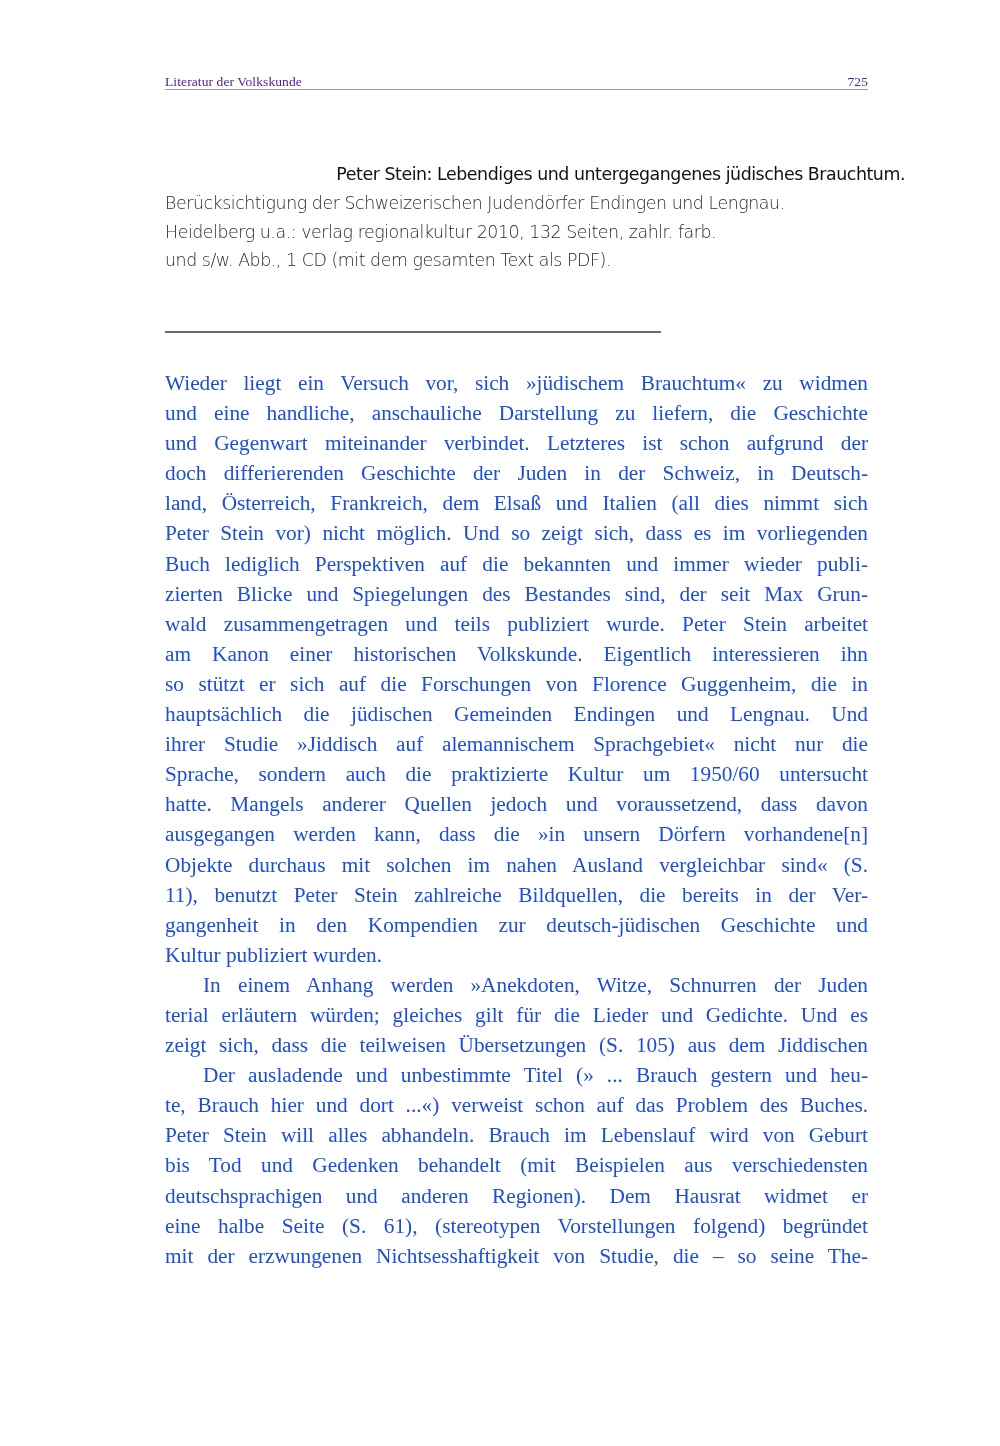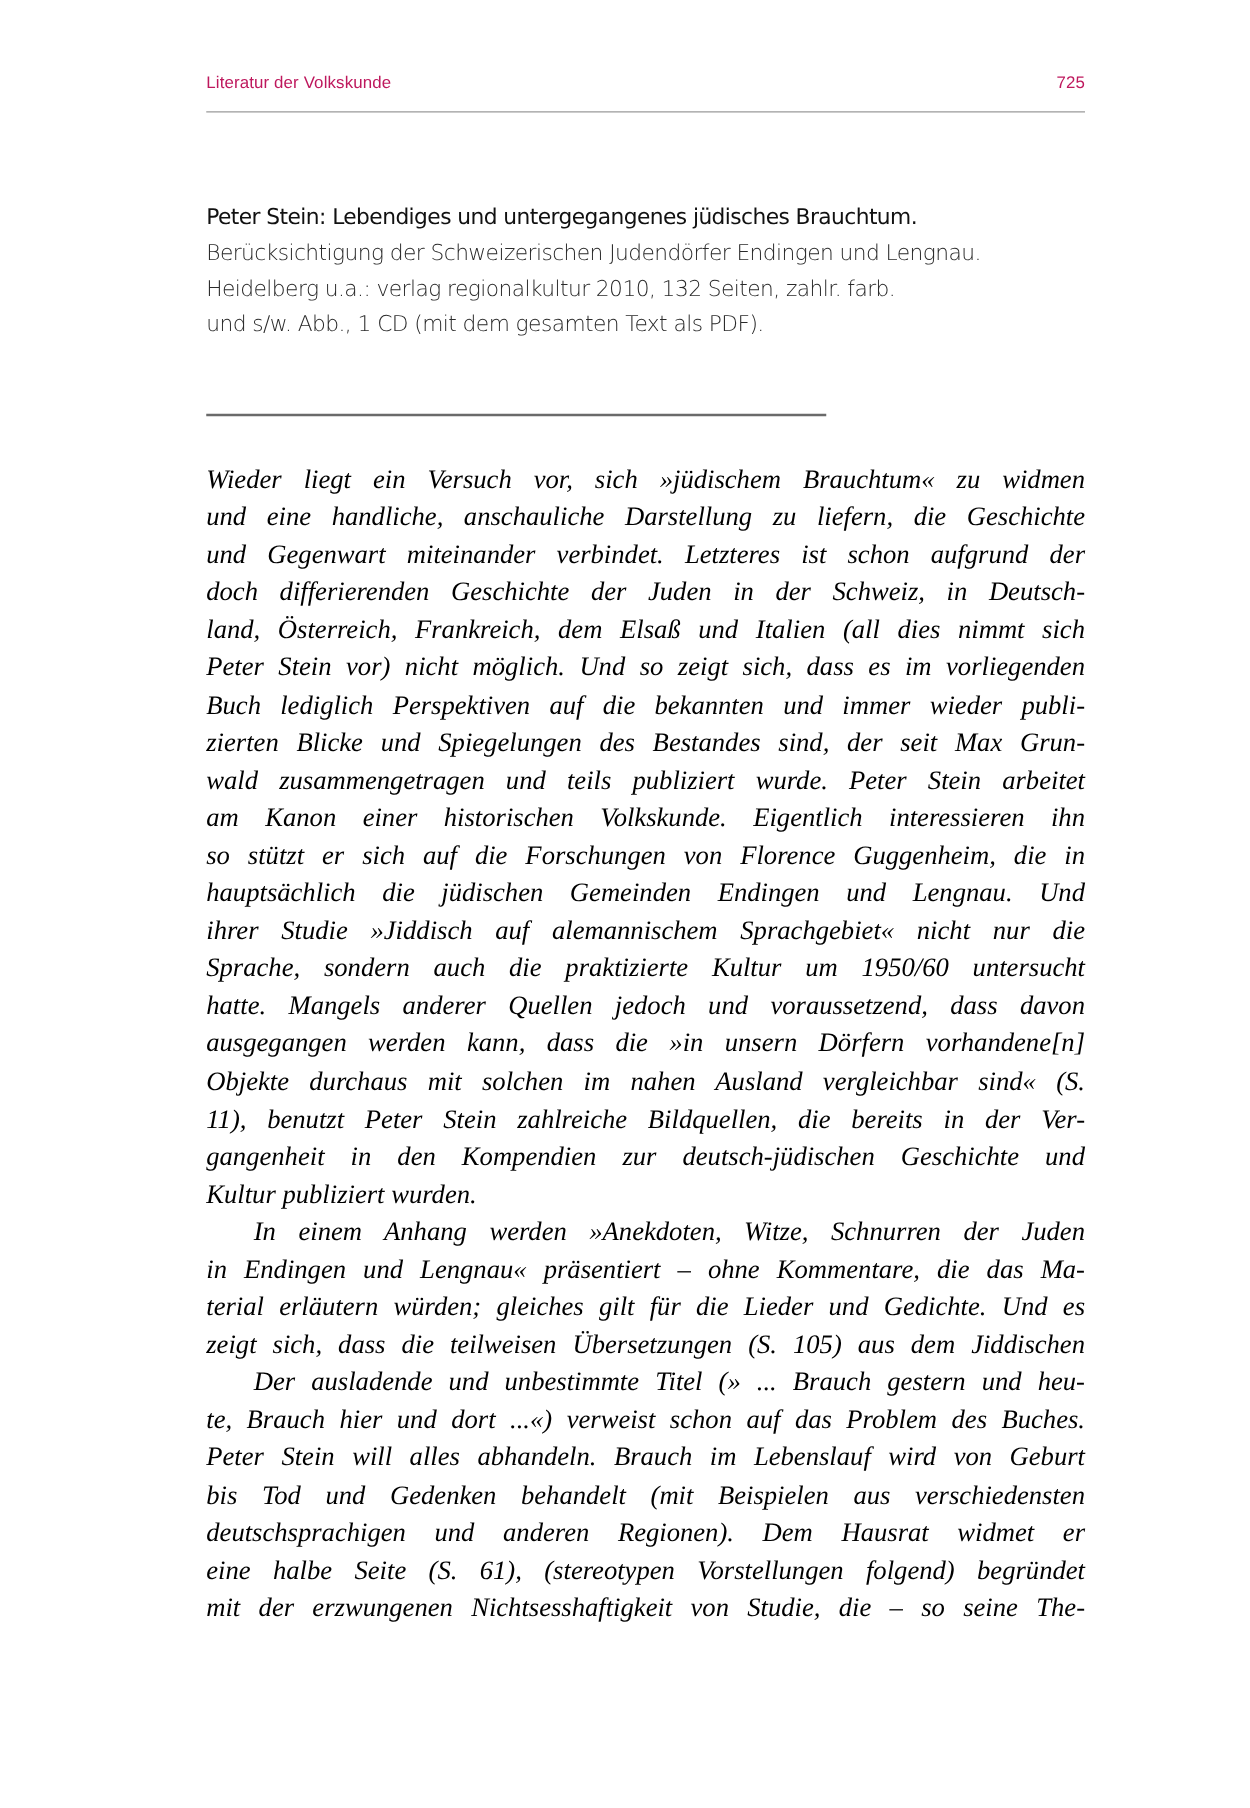--- a/index.html
+++ b/index.html
@@ -9,27 +9,27 @@
     }
     body {
       width: 1000px;
       height: 1446px;
       position: relative;
       overflow: hidden;
     }
     .running-head {
       position: absolute;
       left: 165px;
-      top: 58px;
+      top: 74px;
       width: 703px;
       height: 20px;
-      font-family: Liberation Sans, sans-serif;
+      font-family: Liberation Serif, serif;
       font-size: 13.5px;
       font-weight: 300;
-      color: #be185d;
+      color: #4c1d95;
       letter-spacing: 0.1px;
     }
     .running-head .title {
       position: absolute;
       left: 0;
       top: 0;
     }
     .running-head .page-number {
       position: absolute;
       right: 0;
@@ -51,20 +51,21 @@
       font-family: "DejaVu Sans", sans-serif;
       font-size: 17.4px;
       line-height: 28.8px;
       color: #2a2a2a;
       letter-spacing: -0.45px;
     }
     .citation .cite-title {
       font-weight: 500;
       color: #111111;
       display: block;
+      text-align: right;
     }
     .citation .cite-line {
       display: block;
       white-space: nowrap;
       font-weight: 300;
     }
     .citation-rule {
       position: absolute;
       left: 165px;
       top: 331px;
@@ -73,22 +74,21 @@
       background: #6a6a6a;
     }
     .body-text {
       position: absolute;
       left: 165px;
       top: 368px;
       width: 703px;
       font-family: "Liberation Serif", "DejaVu Serif", serif;
       font-size: 21.3px;
       line-height: 30.1px;
-      color: #000000;
-      font-style: italic;
+      color: #1d4ed8;
     }
     .body-text p {
       margin: 0;
       padding: 0;
     }
     .body-text .line {
       display: block;
       white-space: nowrap;
       text-align: justify;
       text-align-last: justify;
@@ -135,21 +135,20 @@
     <span class="line">Sprache, sondern auch die praktizierte Kultur um 1950/60 untersucht</span>
     <span class="line">hatte. Mangels anderer Quellen jedoch und voraussetzend, dass davon</span>
     <span class="line">ausgegangen werden kann, dass die »in unsern Dörfern vorhandene[n]</span>
     <span class="line">Objekte durchaus mit solchen im nahen Ausland vergleichbar sind« (S.</span>
     <span class="line">11), benutzt Peter Stein zahlreiche Bildquellen, die bereits in der Ver-</span>
     <span class="line">gangenheit in den Kompendien zur deutsch-jüdischen Geschichte und</span>
     <span class="line last">Kultur publiziert wurden.</span>
   </p>
   <p>
     <span class="line indent">In einem Anhang werden »Anekdoten, Witze, Schnurren der Juden</span>
-    <span class="line">in Endingen und Lengnau« präsentiert – ohne Kommentare, die das Ma-</span>
     <span class="line">terial erläutern würden; gleiches gilt für die Lieder und Gedichte. Und es</span>
     <span class="line">zeigt sich, dass die teilweisen Übersetzungen (S. 105) aus dem Jiddischen</span>
   </p>
   <p>
     <span class="line indent">Der ausladende und unbestimmte Titel (» ... Brauch gestern und heu-</span>
     <span class="line">te, Brauch hier und dort ...«) verweist schon auf das Problem des Buches.</span>
     <span class="line">Peter Stein will alles abhandeln. Brauch im Lebenslauf wird von Geburt</span>
     <span class="line">bis Tod und Gedenken behandelt (mit Beispielen aus verschiedensten</span>
     <span class="line">deutschsprachigen und anderen Regionen). Dem Hausrat widmet er</span>
     <span class="line">eine halbe Seite (S. 61), (stereotypen Vorstellungen folgend) begründet</span>

